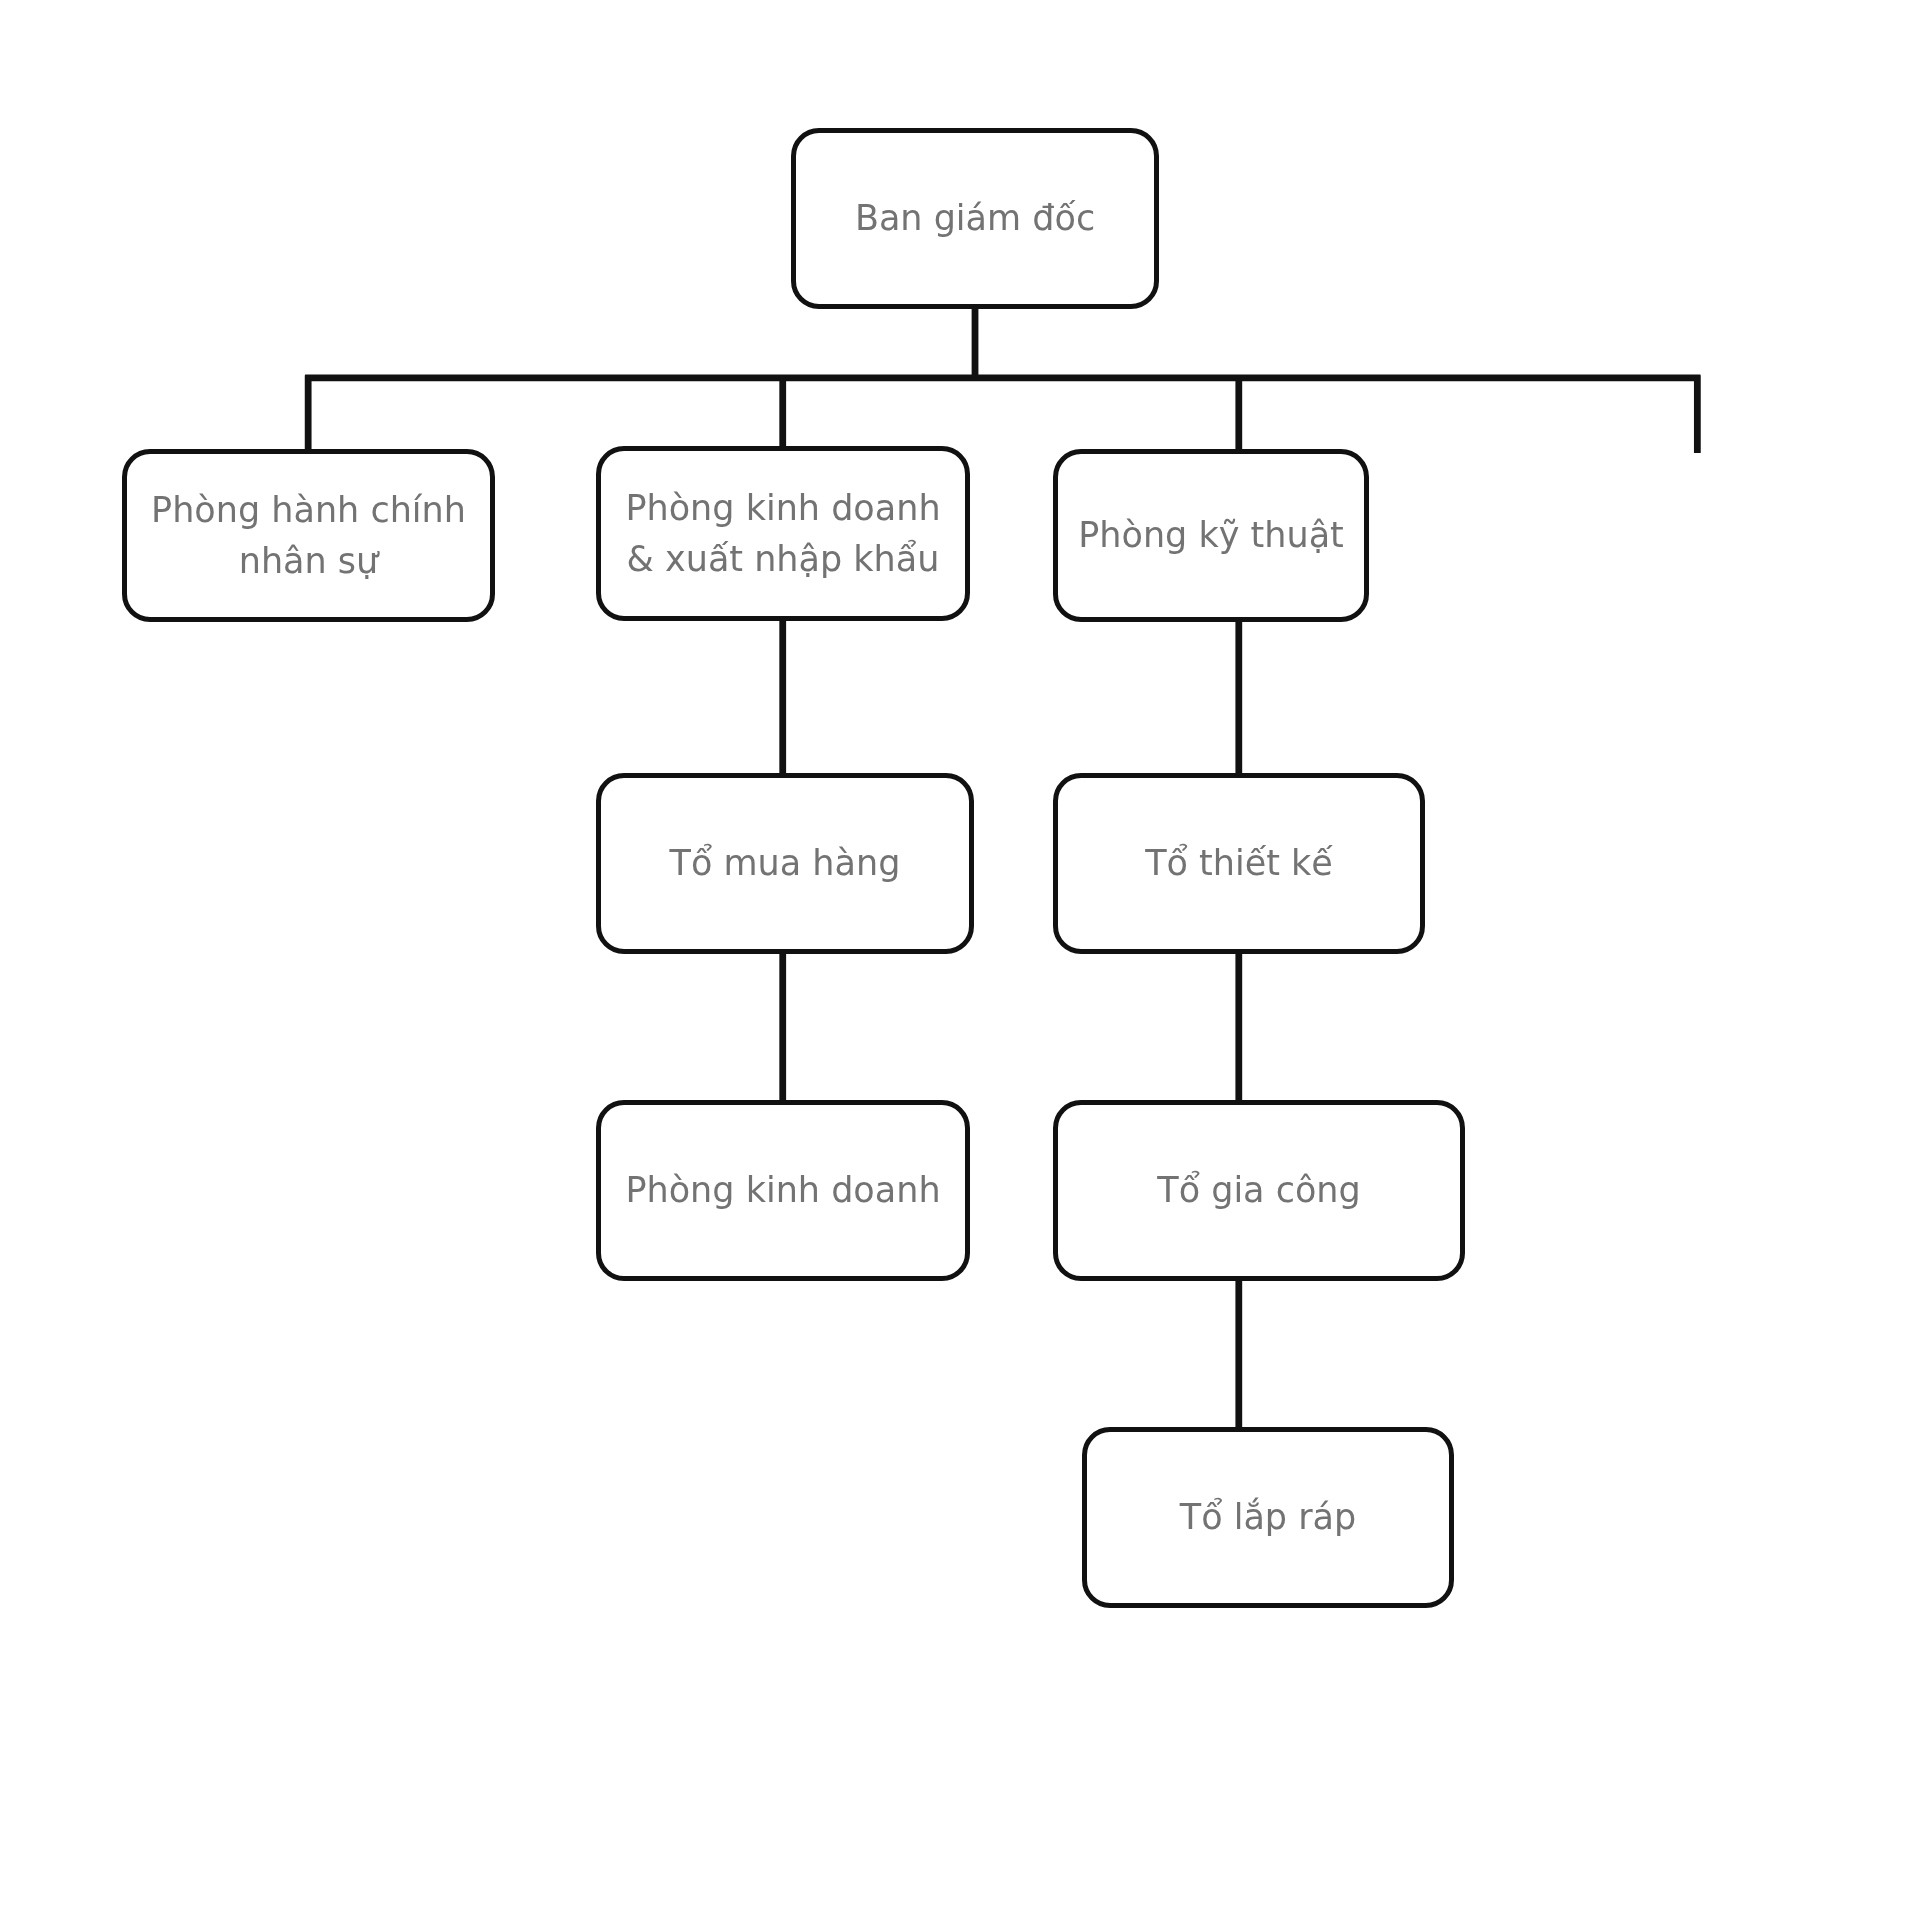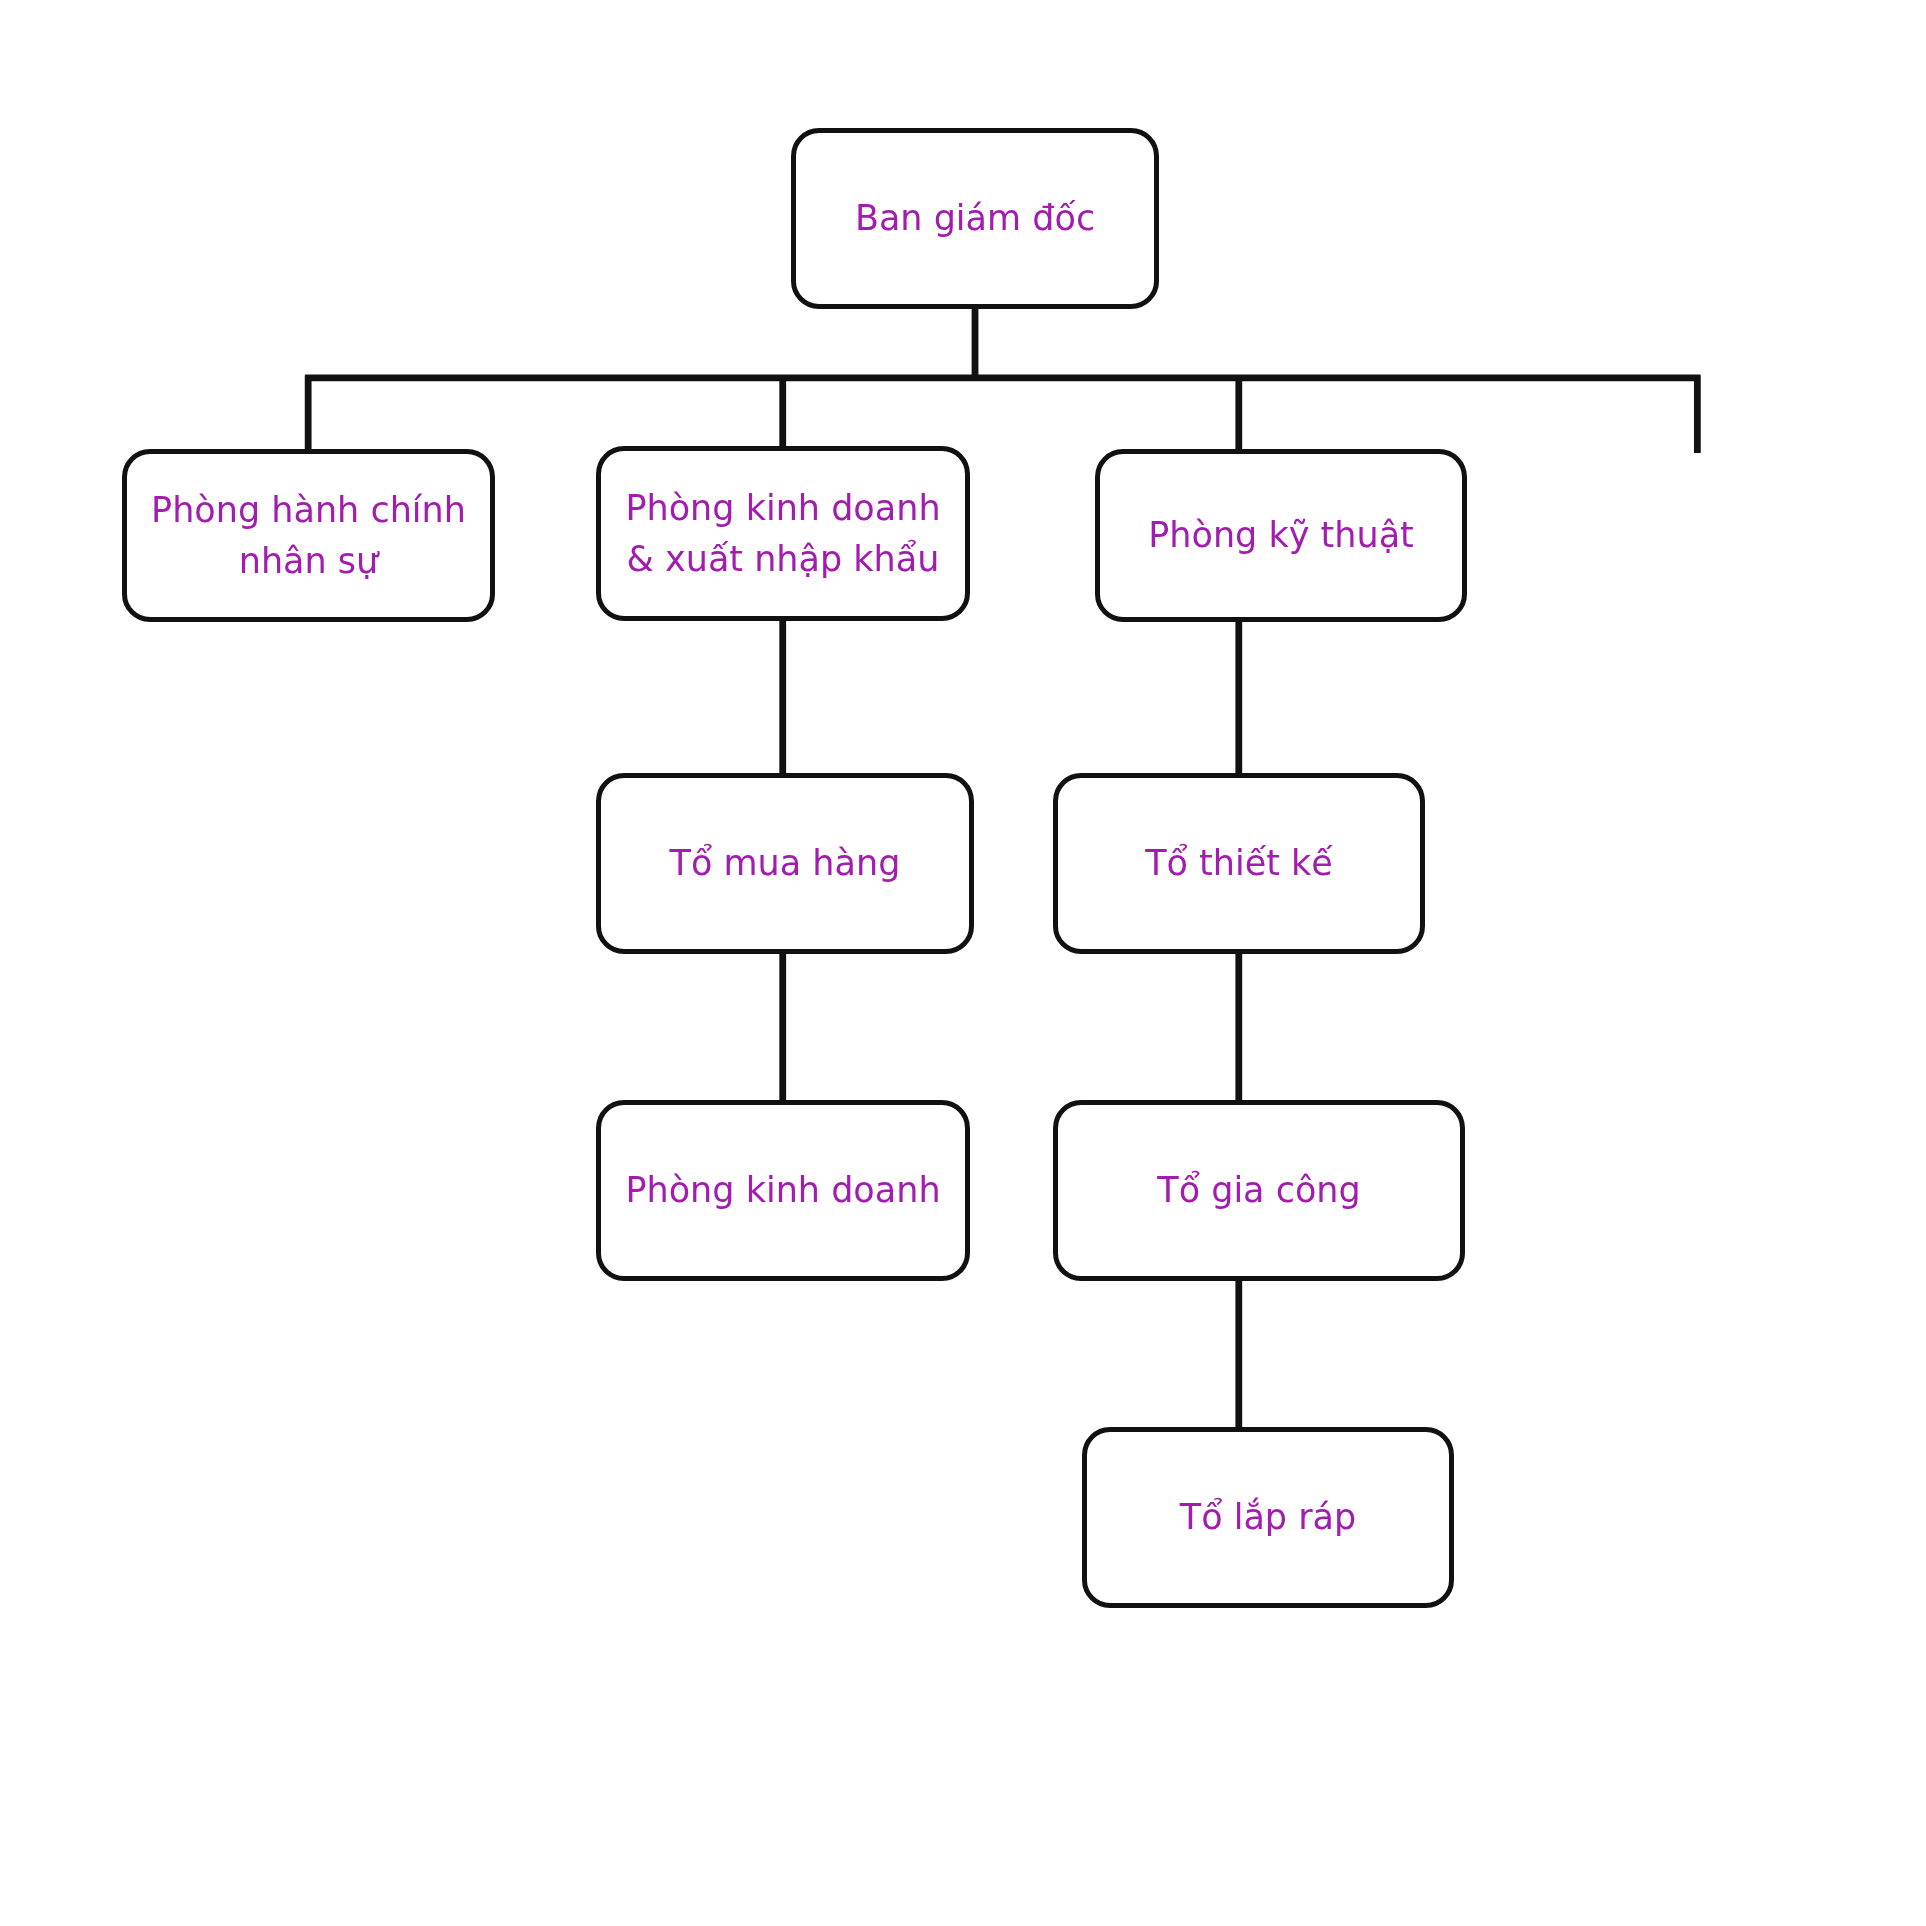--- a/index.html
+++ b/index.html
@@ -25,21 +25,21 @@
   .node {
     position: absolute;
     box-sizing: border-box;
     background: #ffffff;
     border: 5.5px solid #111111;
     border-radius: 28px;
     display: flex;
     align-items: center;
     justify-content: center;
     text-align: center;
-    color: #a21caf;
+    color: #737373;
     font-size: 35px;
     line-height: 1.45;
     padding: 0 17px;
   }
   .node .label {
     white-space: pre-line;
   }
 </style>
 </head>
 <body>
@@ -67,21 +67,21 @@
   <div class="node" style="left:122px; top:449px; width:373px; height:173px;">
     <span class="label">Phòng hành chính
 nhân sự</span>
   </div>
 
   <div class="node" style="left:596px; top:446px; width:374px; height:175px;">
     <span class="label">Phòng kinh doanh
 &amp; xuất nhập khẩu</span>
   </div>
 
-  <div class="node" style="left:1053px; top:449px; width:372px; height:173px;margin-left:42px;">
+  <div class="node" style="left:1053px; top:449px; width:316px; height:173px;">
     <span class="label">Phòng kỹ thuật</span>
   </div>
 
 
   <div class="node" style="left:596px; top:773px; width:378px; height:181px;padding-left:17px;">
     <span class="label">Tổ mua hàng</span>
   </div>
 
   <div class="node" style="left:1053px; top:773px; width:372px; height:181px;">
     <span class="label">Tổ thiết kế</span>

